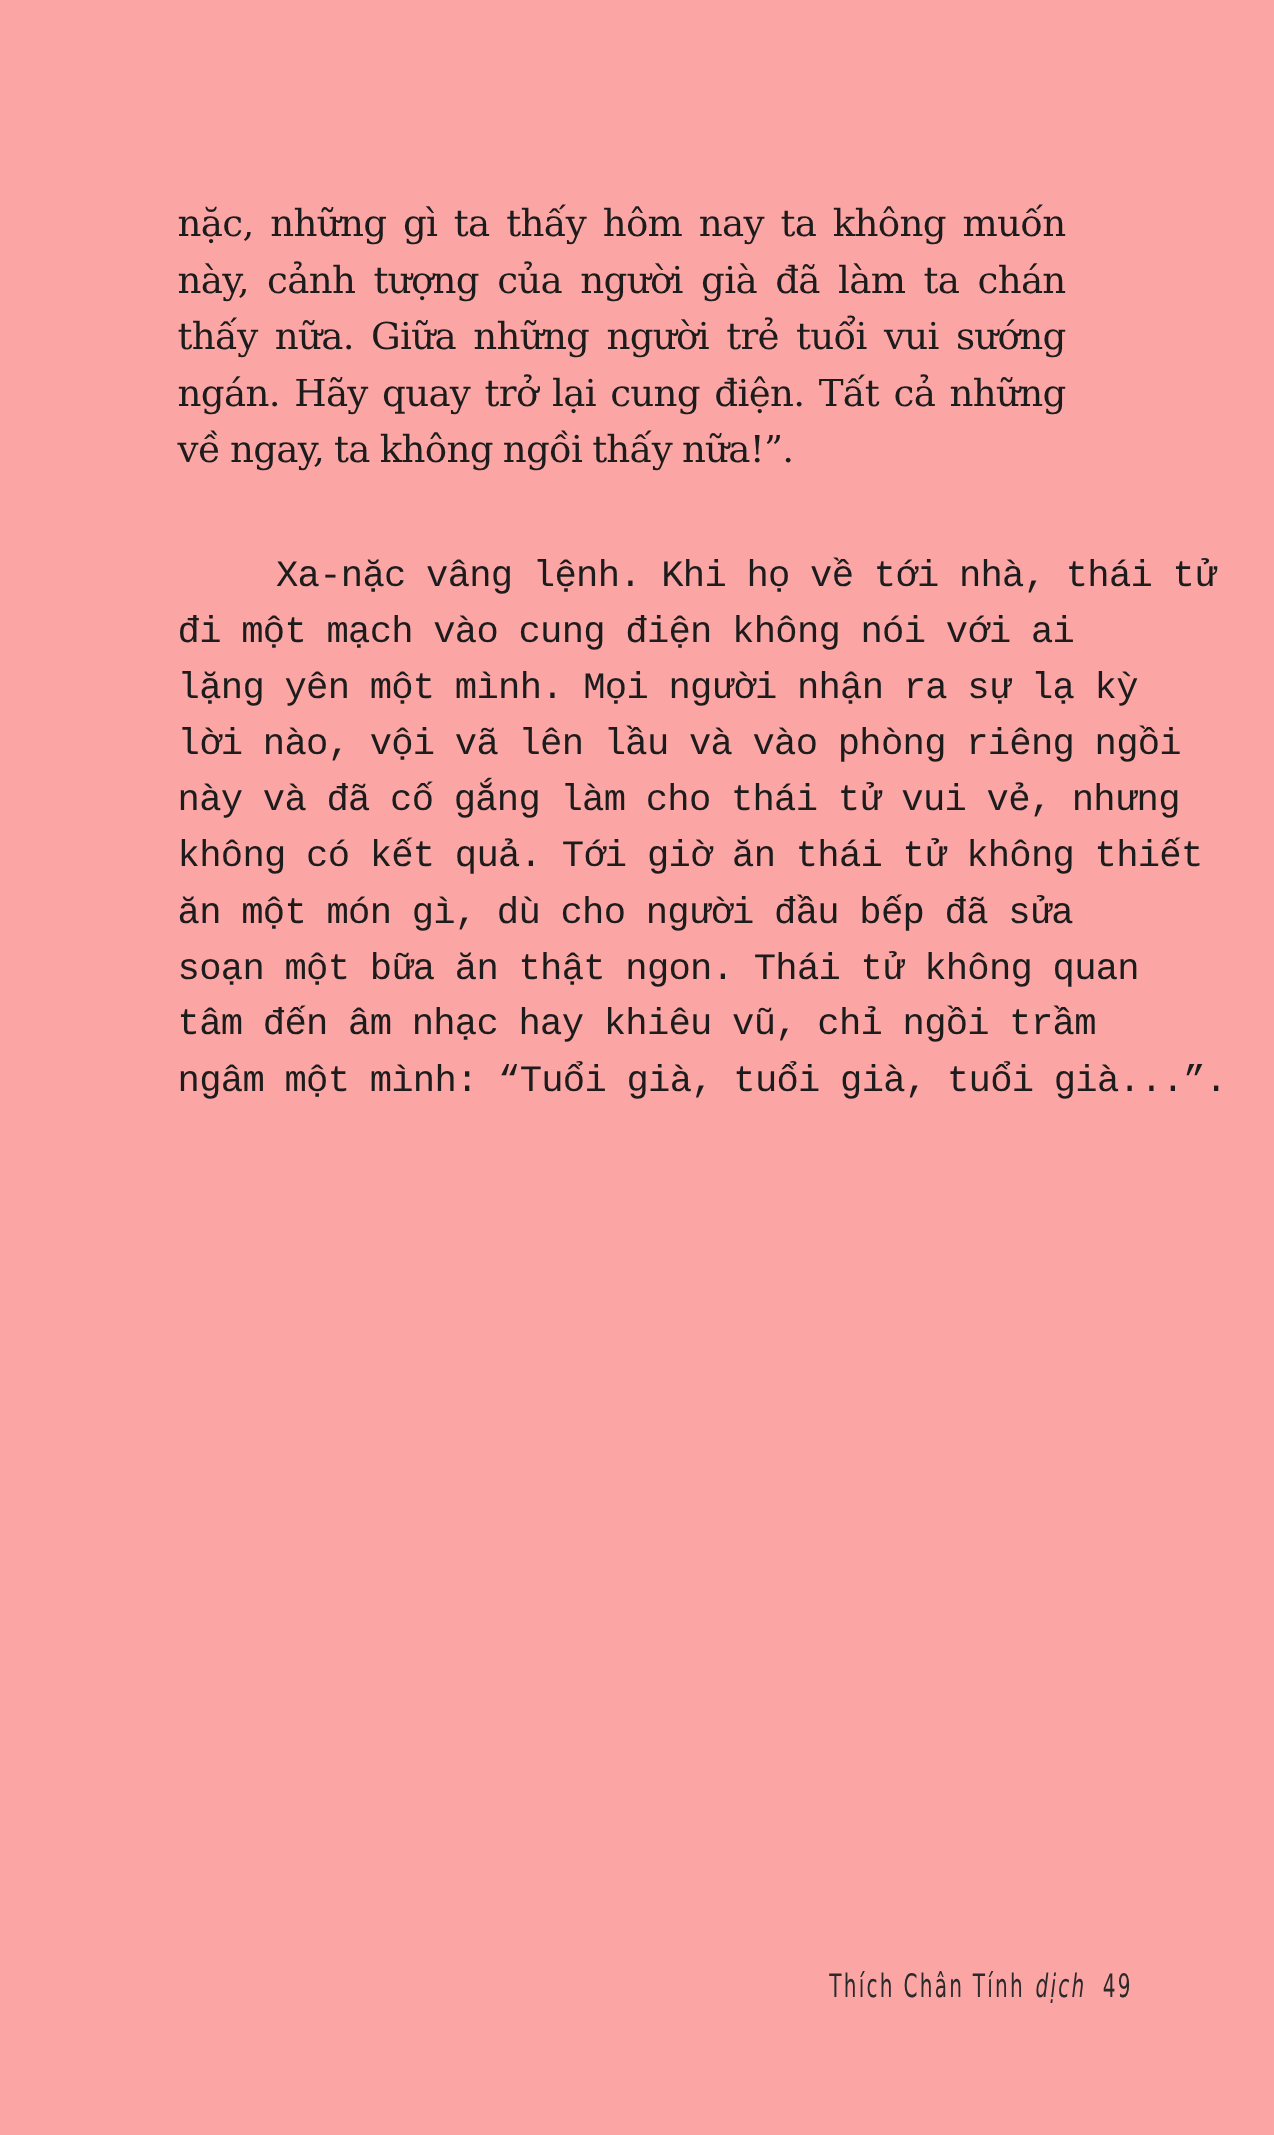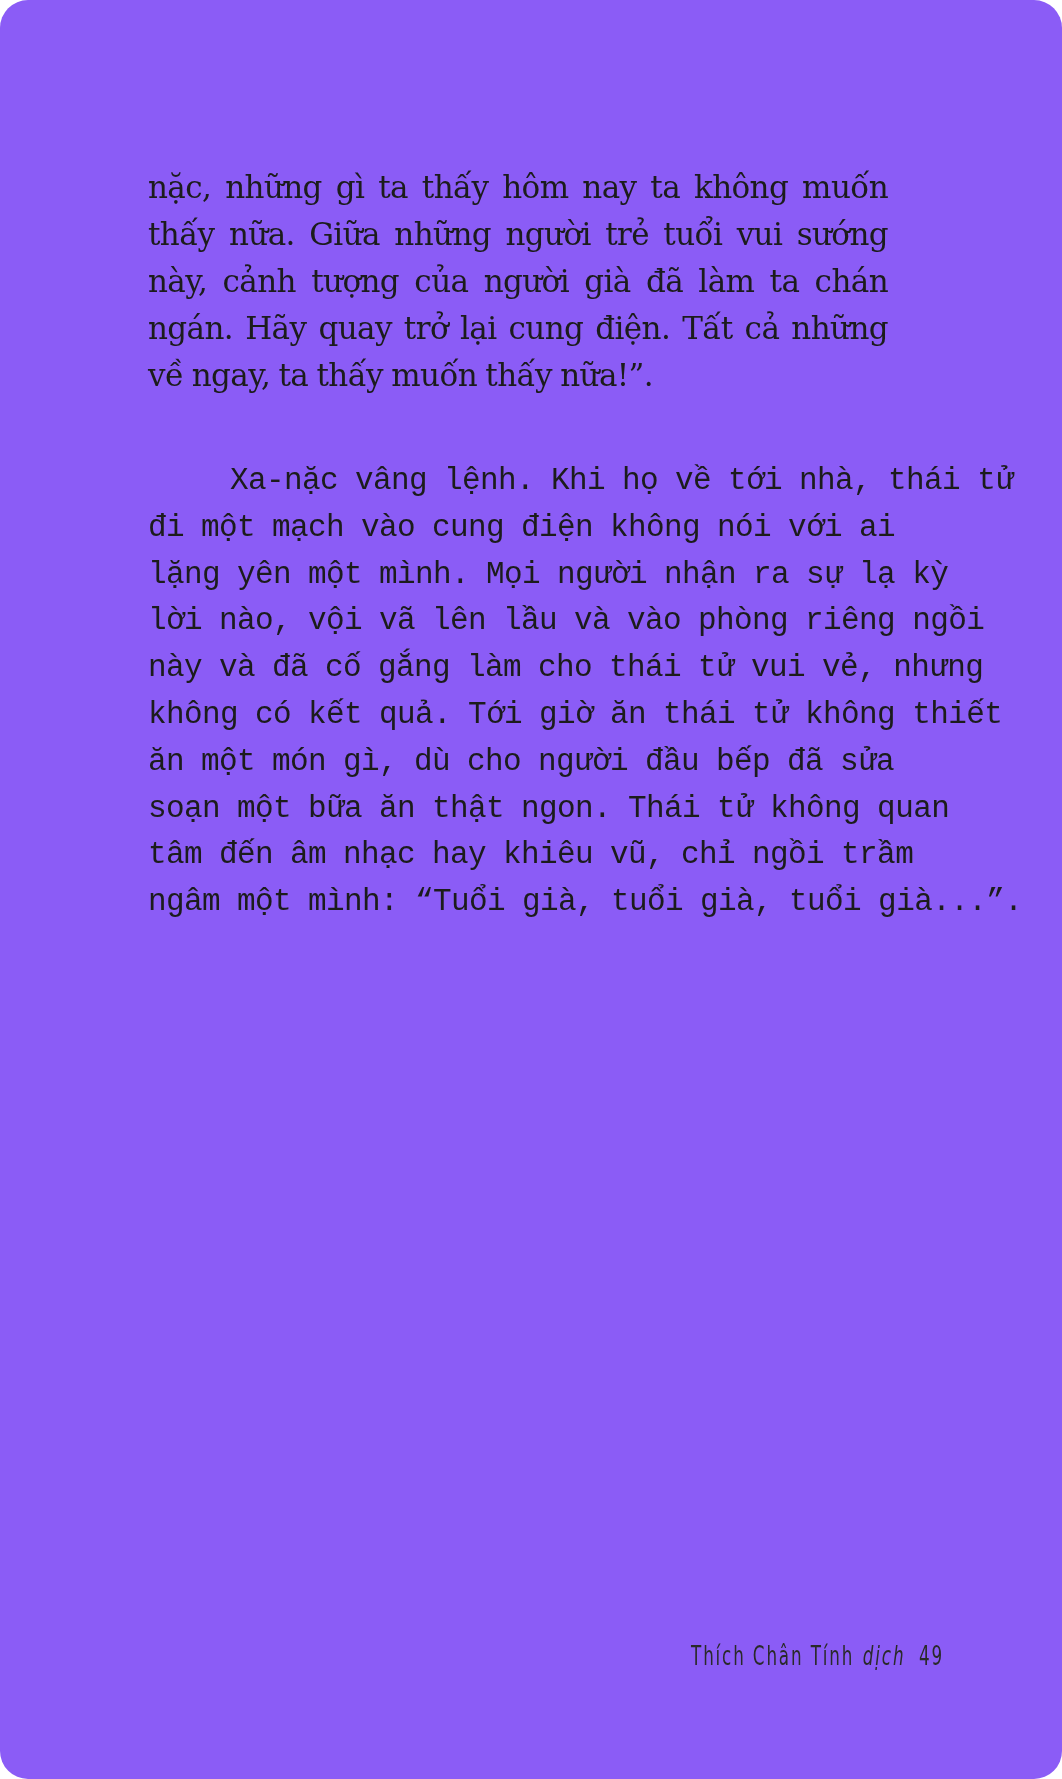--- a/index.html
+++ b/index.html
@@ -11,22 +11,21 @@
     width: 1062px;
     height: 1779px;
     position: relative;
     overflow: hidden;
   }
   .page {
     position: absolute;
     left: 0; top: 0;
     width: 1062px;
     height: 1779px;
-    background: #8b5cf6;
-    border-radius: 28px;
+    background: #fca5a5;
   }
   .para {
     position: absolute;
     left: 148px;
     width: 740px;
     font-family: "DejaVu Serif", "Liberation Serif", serif;
     font-size: 31px;
     color: #1c1c1c;
   }
   .para-1 { top: 164px; }
@@ -70,24 +69,24 @@
   .footer .role { font-style: italic; margin-left: 14px; }
   .footer .page-num { margin-left: 22px; }
 </style>
 </head>
 <body>
 
 <div class="page">
 
   <div class="para para-1">
     <span class="line">nặc, những gì ta thấy hôm nay ta không muốn</span>
+    <span class="line">này, cảnh tượng của người già đã làm ta chán</span>
     <span class="line">thấy nữa. Giữa những người trẻ tuổi vui sướng</span>
-    <span class="line">này, cảnh tượng của người già đã làm ta chán</span>
     <span class="line">ngán. Hãy quay trở lại cung điện. Tất cả những</span>
-    <span class="line last">về ngay, ta thấy muốn thấy nữa!”.</span>
+    <span class="line last">về ngay, ta không ngồi thấy nữa!”.</span>
   </div>
 
   <div class="para para-2">
     <span class="line indent">Xa-nặc vâng lệnh. Khi họ về tới nhà, thái tử</span>
     <span class="line">đi một mạch vào cung điện không nói với ai</span>
     <span class="line">lặng yên một mình. Mọi người nhận ra sự lạ kỳ</span>
     <span class="line">lời nào, vội vã lên lầu và vào phòng riêng ngồi</span>
     <span class="line">này và đã cố gắng làm cho thái tử vui vẻ, nhưng</span>
     <span class="line">không có kết quả. Tới giờ ăn thái tử không thiết</span>
     <span class="line">ăn một món gì, dù cho người đầu bếp đã sửa</span>

